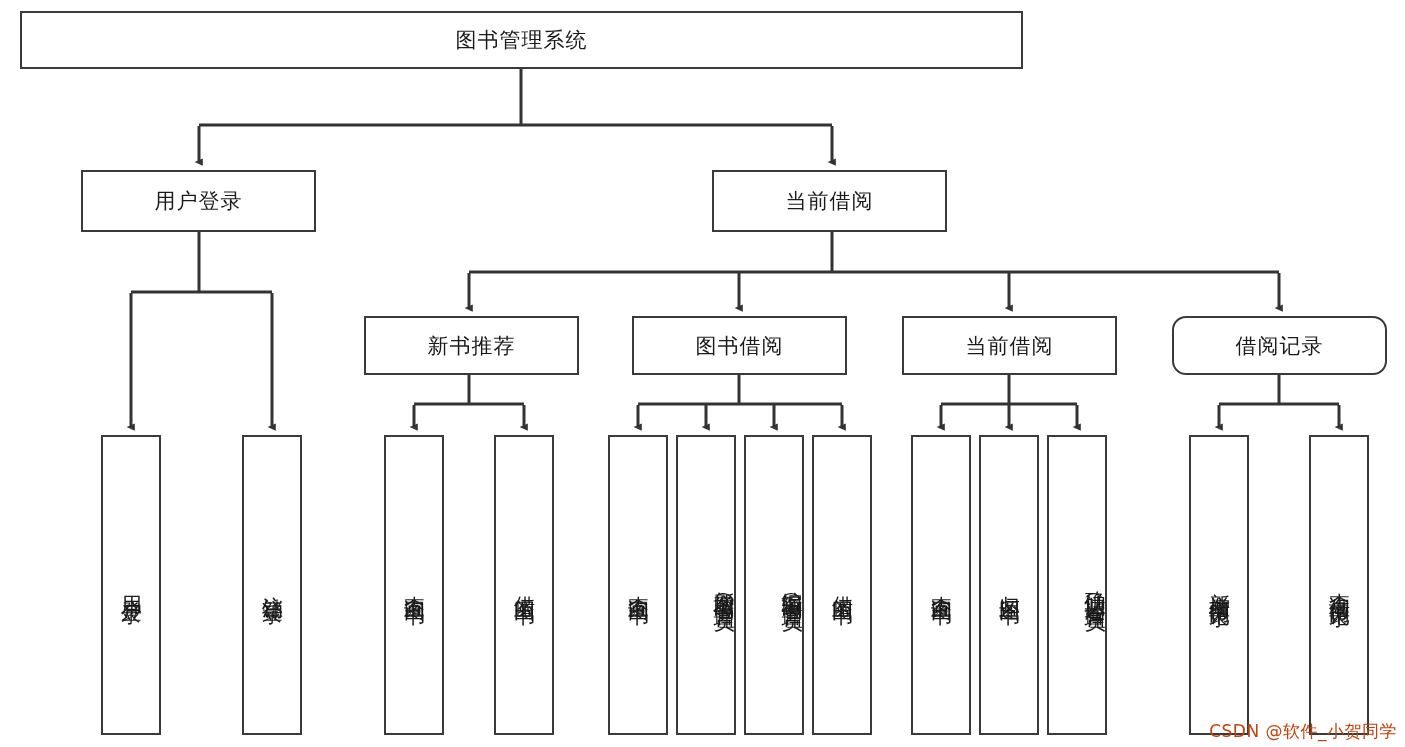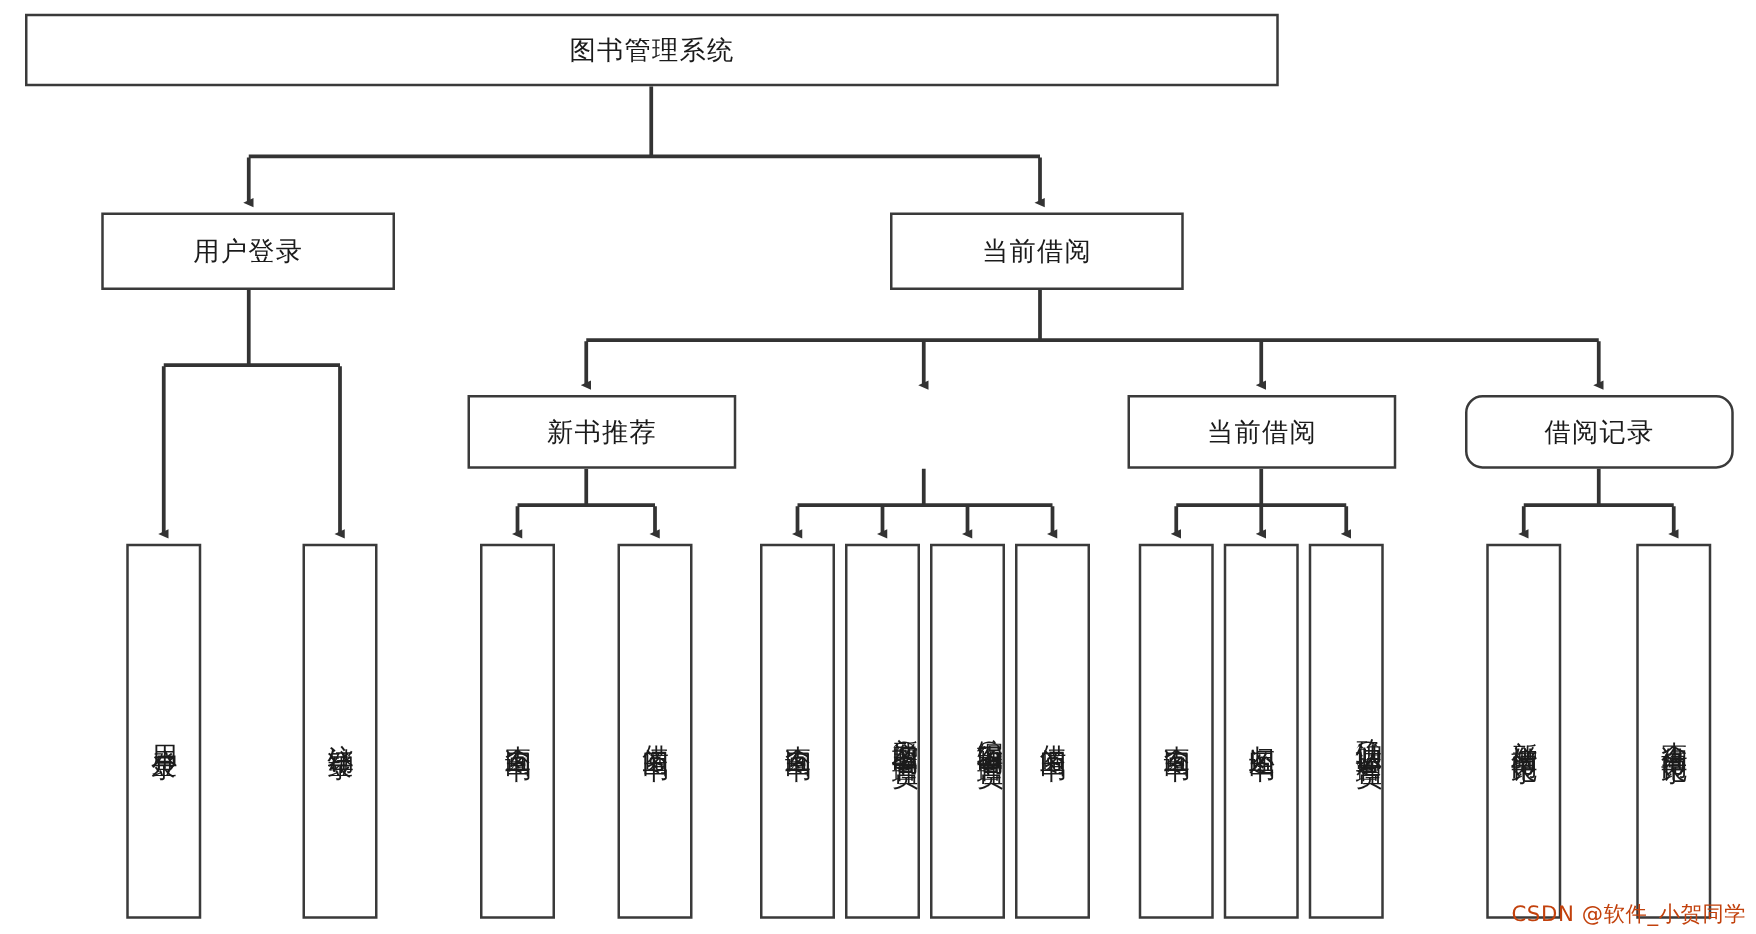--- a/index.html
+++ b/index.html
@@ -129,22 +129,25 @@
     <span class="node-label">图书管理系统</span>
   </div>
 
   <div class="node horizontal" style="left:81px; top:170px; width:235px; height:62px;">
     <span class="node-label">用户登录</span>
   </div>
   <div class="node horizontal" style="left:712px; top:170px; width:235px; height:62px;">
     <span class="node-label">当前借阅</span>
   </div>
 
-  <div class="node horizontal" style="left:374px; top:316px; width:215px; height:59px;">
+  <div class="node horizontal" style="left:364px; top:316px; width:215px; height:59px;">
     <span class="node-label">新书推荐</span>
+  </div>
+  <div class="node horizontal" style="left:632px; top:316px; width:215px; height:59px;">
+    <span class="node-label">图书借阅</span>
   </div>
   <div class="node horizontal" style="left:902px; top:316px; width:215px; height:59px;">
     <span class="node-label">当前借阅</span>
   </div>
   <div class="node horizontal" style="left:1172px; top:316px; width:215px; height:59px;border-radius:14px;">
     <span class="node-label">借阅记录</span>
   </div>
 
   <div class="node vertical centered" style="left:101px; top:435px; width:60px; height:300px;">
     <span class="node-label">用户登录</span>

